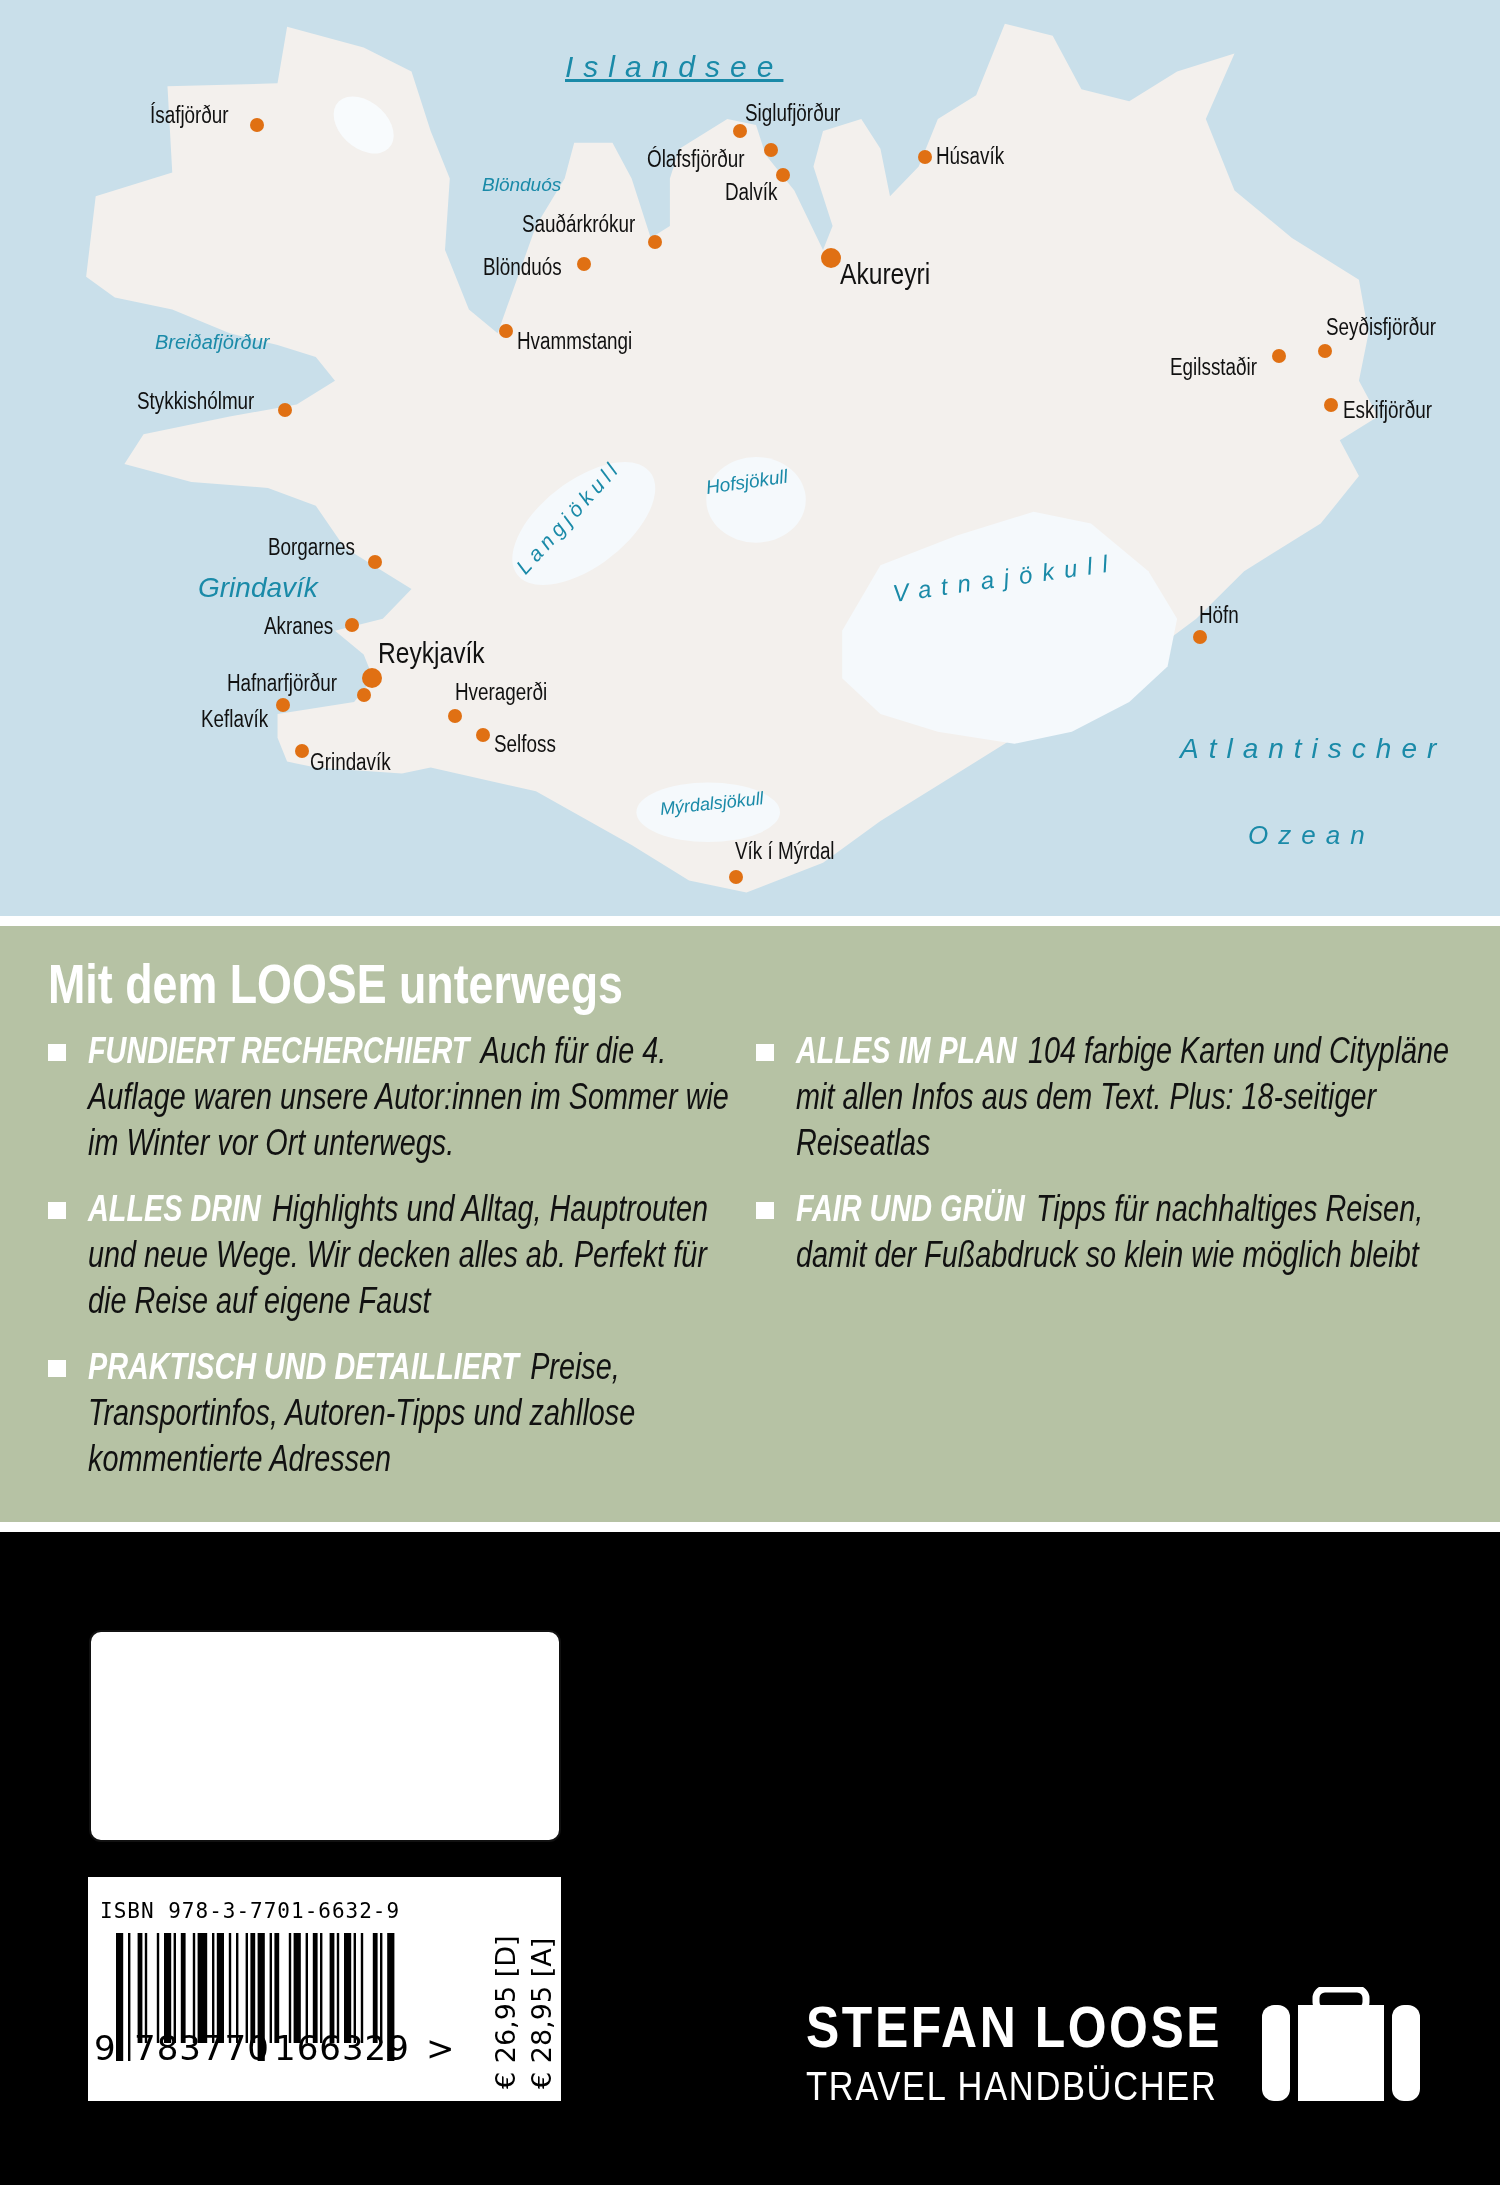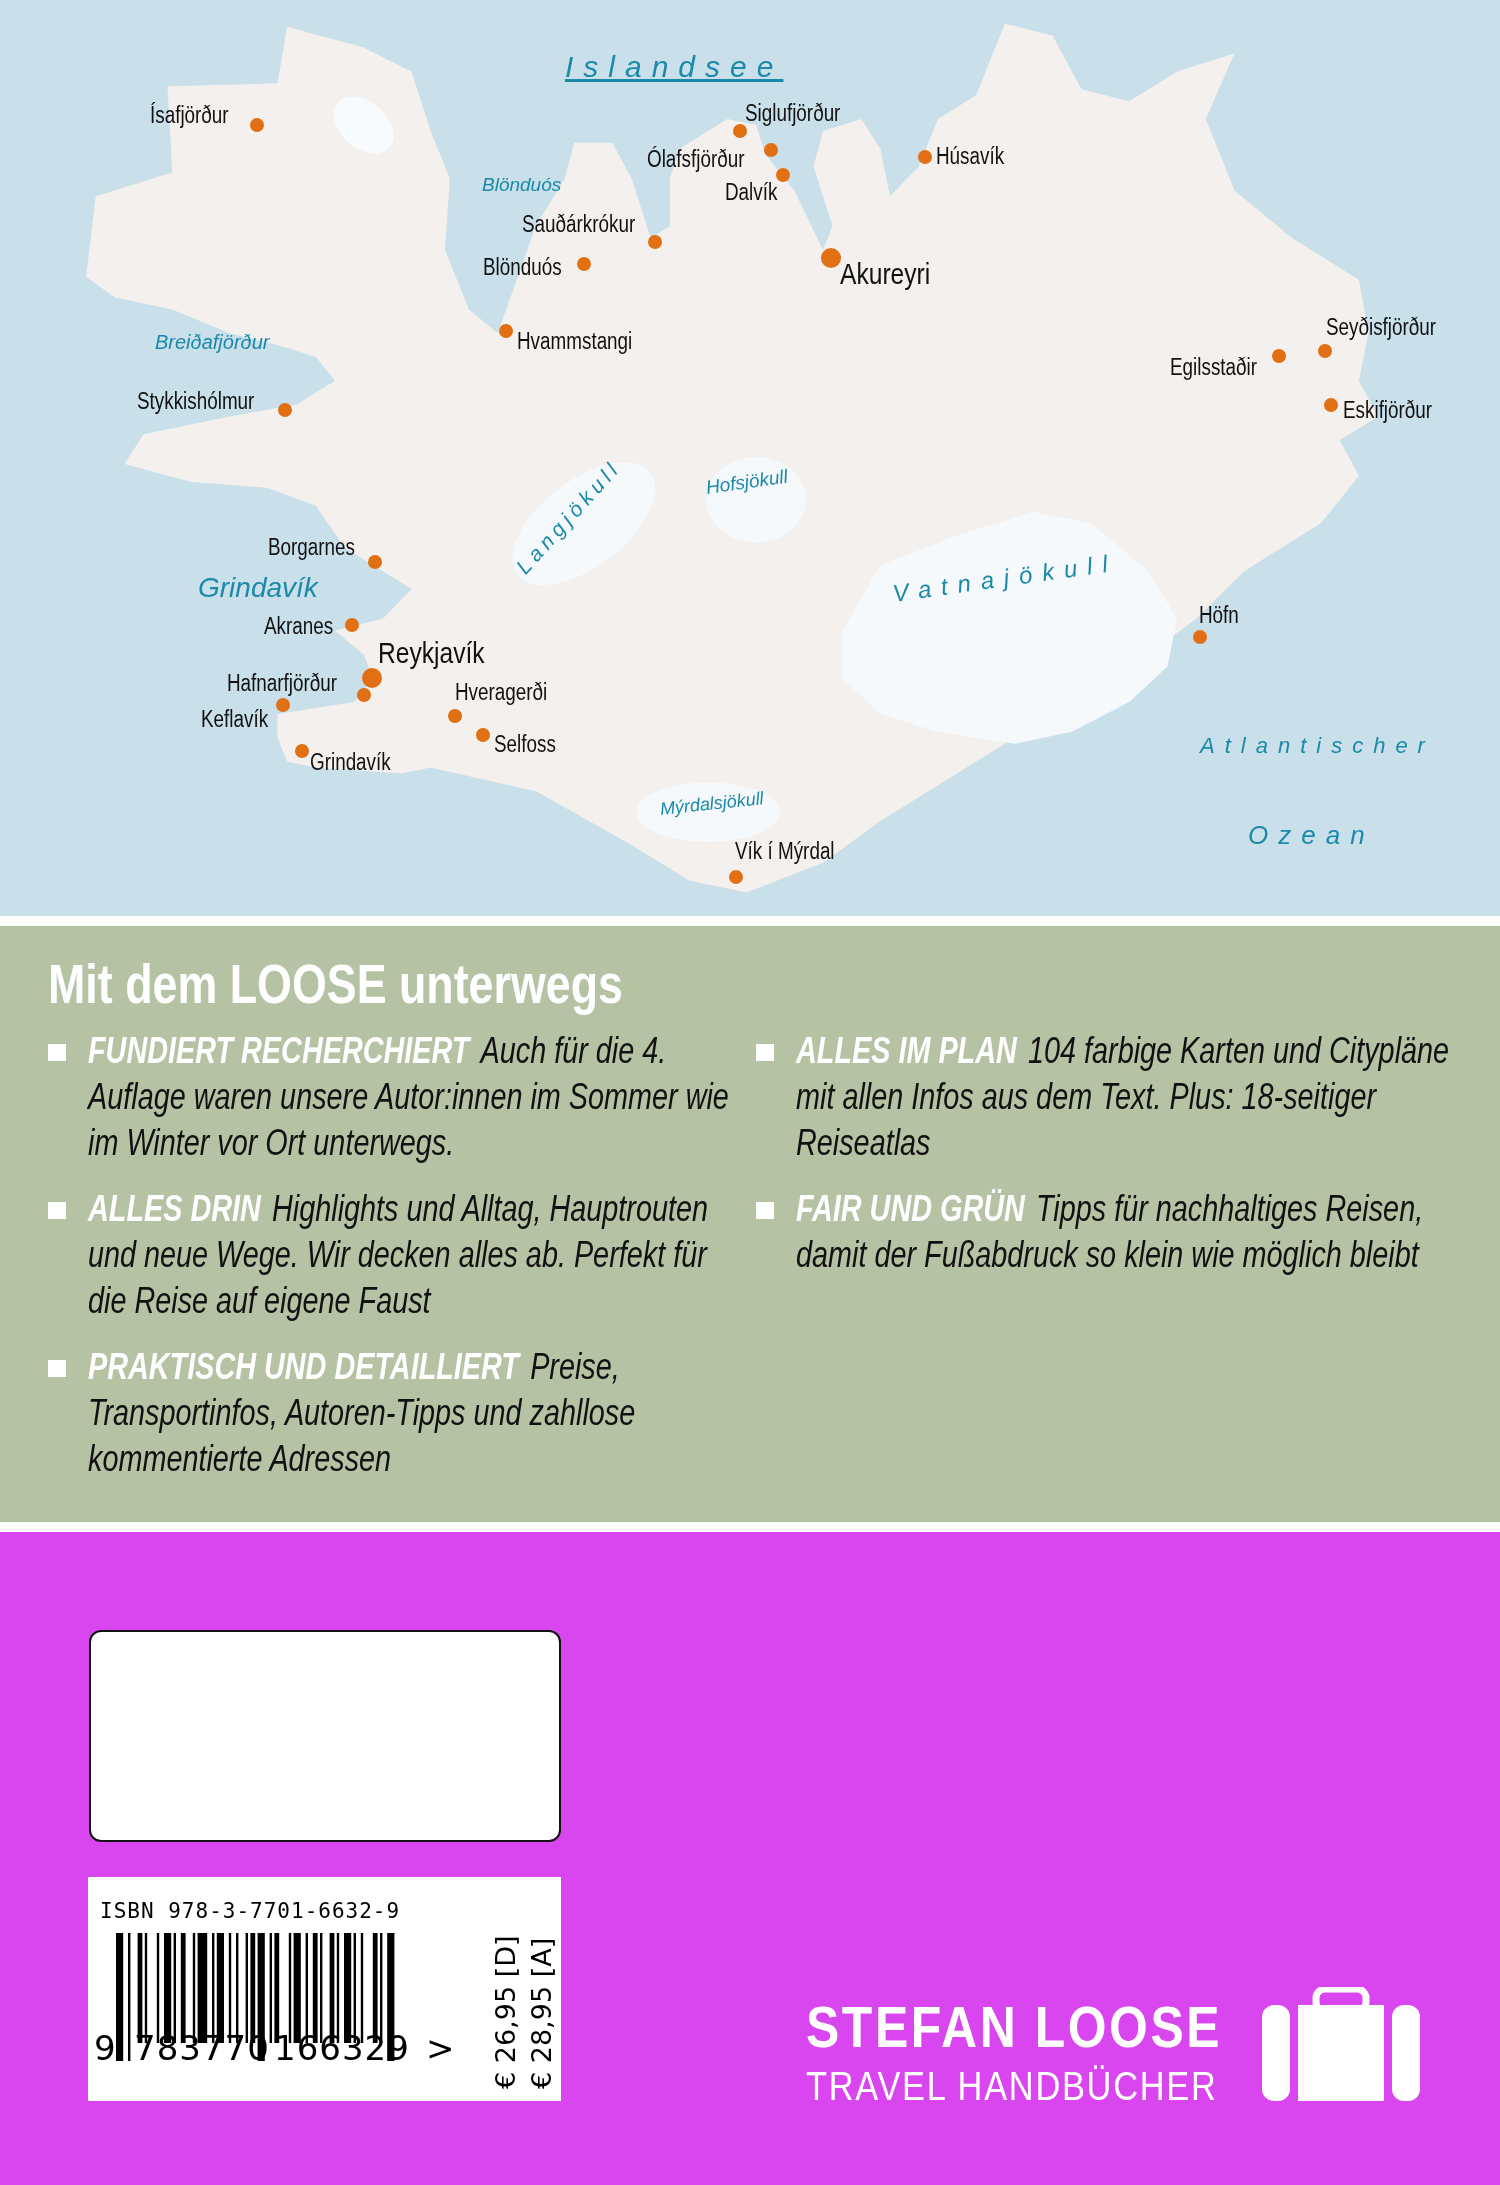--- a/index.html
+++ b/index.html
@@ -13,21 +13,21 @@
   .wlabel{position:absolute;white-space:nowrap;color:#1a8aa8;font-style:italic;font-family:"Liberation Sans",sans-serif;line-height:1;}
   .sep1{position:absolute;left:0;top:916px;width:1500px;height:10px;background:#ffffff;}
   .green{position:absolute;left:0;top:926px;width:1500px;height:596px;background:#b6c2a4;}
   .green h2{position:absolute;left:48px;top:30px;margin:0;font-size:56px;font-weight:bold;color:#fff;transform:scaleX(0.8);transform-origin:left top;white-space:nowrap;line-height:1;}
   .col{position:absolute;width:680px;font-style:italic;}
   .item{position:relative;padding-left:40px;margin-bottom:20px;}
   .bullet{position:absolute;left:0;top:16px;width:18px;height:17px;background:#fff;}
   .itxt{font-size:36px;line-height:46px;color:#111;transform:scaleX(0.8);transform-origin:left top;width:830px;display:block;}
   .ihead{color:#fff;font-weight:bold;margin-right:14px;}
   .sep2{position:absolute;left:0;top:1522px;width:1500px;height:10px;background:#ffffff;}
-  .orange{position:absolute;left:0;top:1532px;width:1500px;height:653px;background:#d946ef;}
+  .orange{position:absolute;left:0;top:1532px;width:1500px;height:653px;background:#000000;}
   .blank-box{position:absolute;left:89px;top:98px;width:468px;height:208px;background:#fff;border:2px solid #111;border-radius:12px;}
   .barcode-box{position:absolute;left:88px;top:345px;width:473px;height:224px;background:#fff;}
   .isbn{position:absolute;left:12px;top:22px;font-family:"DejaVu Sans Mono",monospace;font-size:21px;color:#000;letter-spacing:1px;white-space:nowrap;}
   .bars{position:absolute;left:28px;top:56px;}
   .bcnum{position:absolute;top:154px;font-family:"DejaVu Sans",sans-serif;font-size:34px;color:#000;white-space:nowrap;line-height:1;}
   .prices{position:absolute;left:400px;top:212px;transform:rotate(-90deg);transform-origin:left top;font-family:"DejaVu Sans",sans-serif;font-size:27px;color:#000;line-height:36px;white-space:nowrap;}
   .brand1{position:absolute;left:806px;top:466px;font-size:58px;font-weight:bold;color:#fff;letter-spacing:3px;transform:scaleX(0.86);transform-origin:left top;white-space:nowrap;line-height:1;}
   .brand2{position:absolute;left:806px;top:534px;font-size:40px;color:#fff;letter-spacing:2px;transform:scaleX(0.86);transform-origin:left top;white-space:nowrap;line-height:1;}
   .suitcase{position:absolute;left:1262px;top:455px;}
 </style>
@@ -95,21 +95,21 @@
     </div>
   <div id="water-layer">
       <div class="wlabel" style="left: 565px; top: 52px; font-size: 30px; letter-spacing: 10px; transform: rotate(0deg); transform-origin: left center; text-decoration: underline;">Islandsee</div>
       <div class="wlabel" style="left: 482px; top: 175px; font-size: 19px; letter-spacing: 0px; transform: rotate(0deg); transform-origin: left center;">Blönduós</div>
       <div class="wlabel" style="left: 155px; top: 332px; font-size: 20px; letter-spacing: 0px; transform: rotate(0deg); transform-origin: left center;">Breiðafjörður</div>
       <div class="wlabel" style="left: 198px; top: 574px; font-size: 28px; letter-spacing: 0px; transform: rotate(0deg); transform-origin: left center;">Grindavík</div>
       <div class="wlabel" style="left: 520px; top: 560px; font-size: 21px; letter-spacing: 5px; transform: rotate(-48deg); transform-origin: left center;">Langjökull</div>
       <div class="wlabel" style="left: 706px; top: 478px; font-size: 19px; letter-spacing: 0px; transform: rotate(-8deg); transform-origin: left center;">Hofsjökull</div>
       <div class="wlabel" style="left: 893px; top: 582px; font-size: 24px; letter-spacing: 10px; transform: rotate(-8deg); transform-origin: left center;">Vatnajökull</div>
       <div class="wlabel" style="left: 660px; top: 800px; font-size: 18px; letter-spacing: 0px; transform: rotate(-6deg); transform-origin: left center;">Mýrdalsjökull</div>
-      <div class="wlabel" style="left: 1180px; top: 735px; font-size: 22px; letter-spacing: 10px; transform: rotate(0deg); transform-origin: left center; margin-left: 20px;">Atlantischer</div>
+      <div class="wlabel" style="left: 1180px; top: 735px; font-size: 28px; letter-spacing: 10px; transform: rotate(0deg); transform-origin: left center;">Atlantischer</div>
       <div class="wlabel" style="left: 1248px; top: 822px; font-size: 26px; letter-spacing: 10px; transform: rotate(0deg); transform-origin: left center;">Ozean</div>
     </div>
 </div>
 
 <div class="sep1"></div>
 
 <div class="green">
   <h2>Mit dem LOOSE unterwegs</h2>
   <div class="col" id="col-left" style="left:48px;top:102px;">
       <div class="item">

